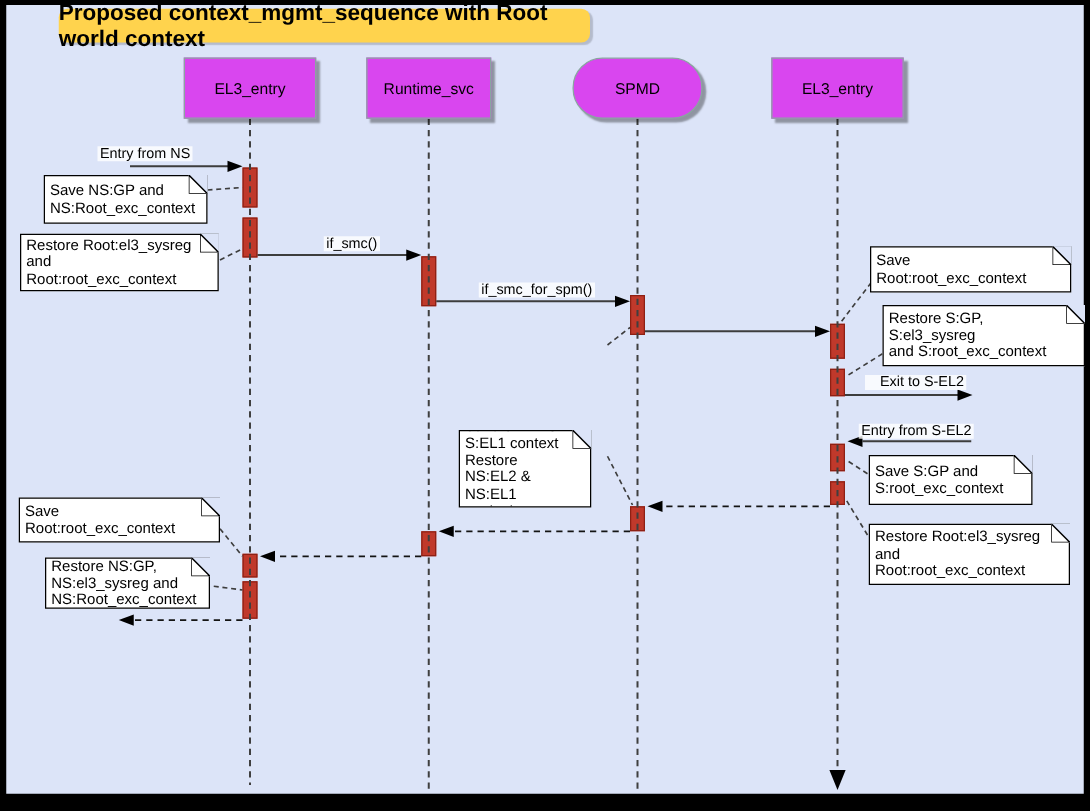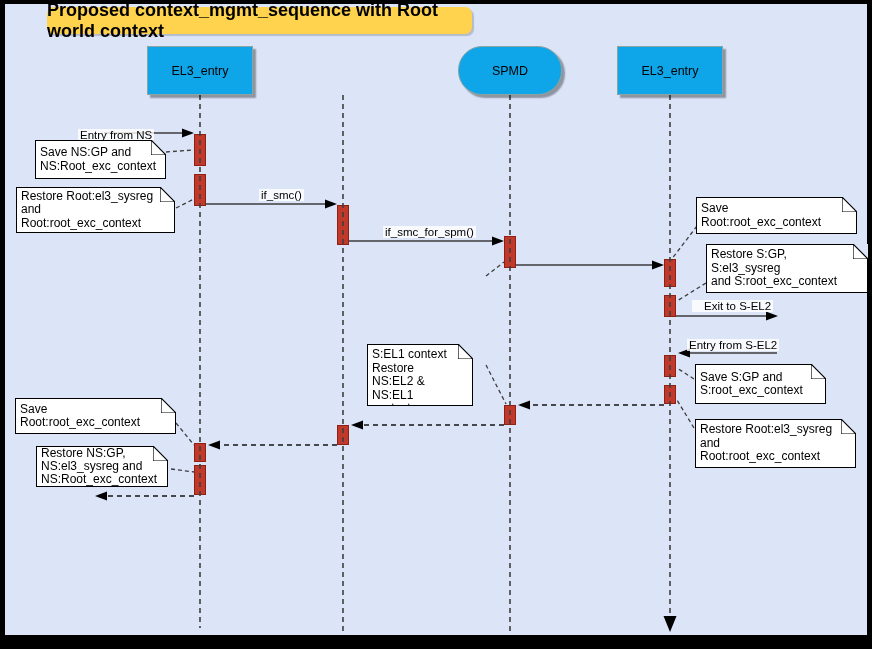--- a/index.html
+++ b/index.html
@@ -11,21 +11,21 @@
     position:absolute; left:5px; top:4px; width:862px; height:631px;
     background:#dce4f8;
   }
   .banner{
     position:absolute; left:47px; top:7px; width:425px; height:27px;
     background:#ffd34d; border-radius:7px; display:flex; align-items:center;
     justify-content:center; font-size:18px; font-weight:bold; color:#000;
     z-index:5; box-shadow:2px 2px 1px rgba(0,0,0,0.18);
   }
   .actor{
-    position:absolute; top:46px; height:49px; background:#0ea5e9;
+    position:absolute; top:46px; height:49px; background:#d946ef;
     border:1px solid #8aa5a1; box-sizing:border-box; display:flex;
     align-items:center; justify-content:center; font-size:12.5px; color:#000;
     z-index:4; box-shadow:3px 3px 1.5px rgba(0,0,0,0.35);
   }
   .bar{
     position:absolute; width:12px; background:#c0392b; border:1px solid #8e2014;
     box-sizing:border-box; z-index:2;
   }
   .overlay{ position:absolute; left:0; top:0; z-index:3; pointer-events:none; }
   .lifeline{ stroke:#3f3f3f; stroke-width:1.6; stroke-dasharray:5 4; }
@@ -51,20 +51,21 @@
 </style>
 </head>
 <body>
 
 <div id="canvas">
   <div id="paper"></div>
 
   <div class="banner">Proposed context_mgmt_sequence with Root world context</div>
 
   <div class="actor" style="left:147px;width:106px;">EL3_entry</div>
+  <div class="actor" style="left:293px;width:100px;">Runtime_svc</div>
   <div class="actor" style="left:458px;width:104px;border-radius:24px;">SPMD</div>
   <div class="actor" style="left:617px;width:106px;">EL3_entry</div>
 
   <div class="bar" style="left:194px;top:134px;height:32px;"></div>
   <div class="bar" style="left:194px;top:174px;height:32px;"></div>
   <div class="bar" style="left:194px;top:443px;height:19px;"></div>
   <div class="bar" style="left:194px;top:465px;height:30px;"></div>
   <div class="bar" style="left:337px;top:205px;height:40px;"></div>
   <div class="bar" style="left:337px;top:425px;height:20px;"></div>
   <div class="bar" style="left:504px;top:236px;height:32px;"></div>
@@ -113,21 +114,21 @@
       <line x1="486" y1="365" x2="506" y2="404"></line>
       <line x1="697" y1="226" x2="671" y2="260"></line>
       <line x1="706" y1="283" x2="677" y2="301"></line>
       <line x1="694" y1="379" x2="677" y2="368"></line>
       <line x1="694" y1="428" x2="677" y2="400"></line>
       <line x1="176" y1="423" x2="194" y2="445"></line>
       <line x1="171" y1="469" x2="194" y2="472"></line>
     </g>
   </svg>
 
-  <div class="msg-label" style="left:78px;top:129px;">Entry from NS</div>
+  <div class="msg-label" style="left:78px;top:117px;">Entry from NS</div>
   <div class="msg-label" style="left:236px;top:189px;margin-left:23px;">if_smc()</div>
   <div class="msg-label" style="left:383px;top:226px;">if_smc_for_spm()</div>
   <div class="msg-label" style="left:692px;top:300px;padding-left:12px;">Exit to S-EL2</div>
   <div class="msg-label" style="left:687px;top:339px;">Entry from S-EL2</div>
 
   <div class="note" style="left:35px;top:140px;width:131px;height:39px;">
     <div class="note-text">Save NS:GP and
 NS:Root_exc_context</div>
     <svg class="note-fold" width="15" height="15">
         <path d="M0,0 L15,0 L15,15 Z" fill="#dce4f8" stroke="#dce4f8" stroke-width="2"></path>

